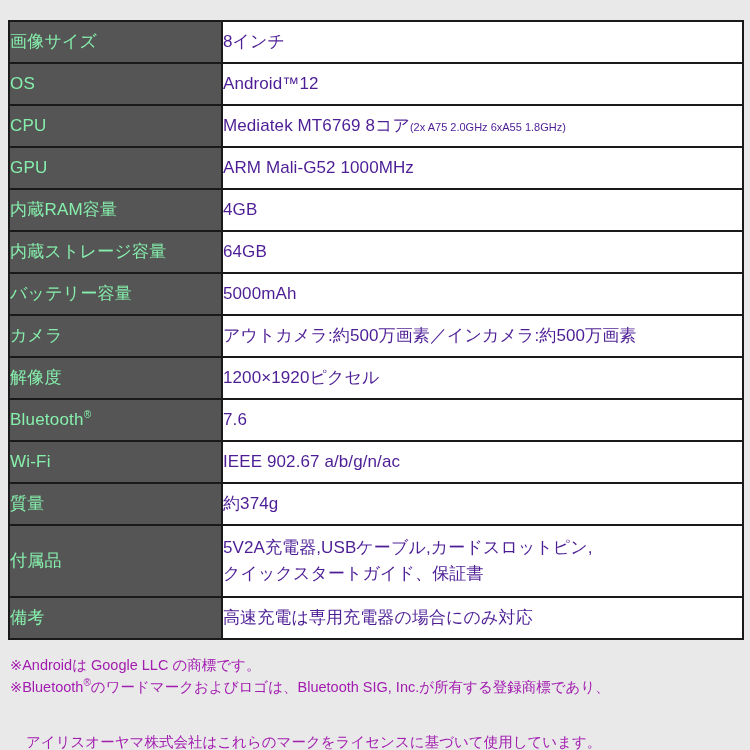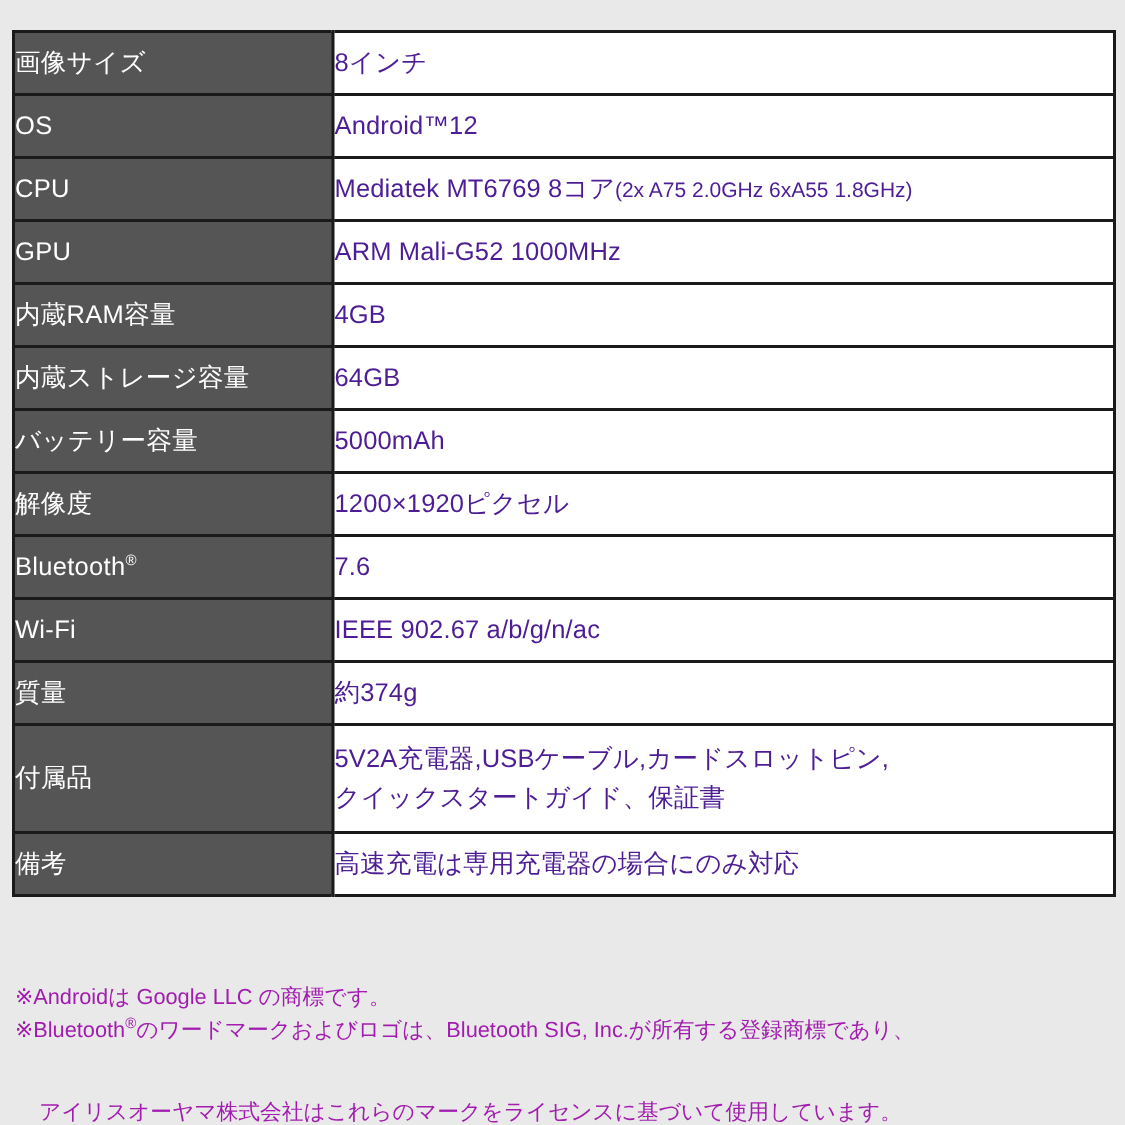--- a/index.html
+++ b/index.html
@@ -49,21 +49,21 @@
   .spec-table tr.spec-row:first-child > td {
     border-top: none;
   }
   .spec-table tr.spec-row:last-child > th,
   .spec-table tr.spec-row:last-child > td {
     border-bottom: none;
   }
 
   th.label-cell {
     background: #555555;
-    color: #ffffff;
+    color: #86efac;
     text-align: left;
     font-weight: normal;
     font-size: 17px;
     letter-spacing: 0.2px;
     padding: 0 0 0 16px;
     border-right: 2px solid #1a1a1a;
     height: 40px;
     line-height: 1.25;
   }
 
@@ -88,21 +88,21 @@
     line-height: 1.55;
   }
 
   .sup-reg {
     font-size: 10px;
     vertical-align: super;
     line-height: 0;
   }
 
   .small-paren {
-    font-size: 14px;
+    font-size: 11px;
     letter-spacing: 0;
   }
 
   .footnotes {
     position: absolute;
     left: 10px;
     top: 654px;
     width: 732px;
     color: #a21caf;
     font-size: 14.5px;
@@ -160,20 +160,24 @@
       <tr class="spec-row">
         <th class="label-cell">内蔵ストレージ容量</th>
         <td class="value-cell">64GB</td>
       </tr>
 
       <tr class="spec-row">
         <th class="label-cell">バッテリー容量</th>
         <td class="value-cell">5000mAh</td>
       </tr>
 
+      <tr class="spec-row">
+        <th class="label-cell">カメラ</th>
+        <td class="value-cell">アウトカメラ:約500万画素／インカメラ:約500万画素</td>
+      </tr>
 
       <tr class="spec-row">
         <th class="label-cell">解像度</th>
         <td class="value-cell">1200×1920ピクセル</td>
       </tr>
 
 
       <tr class="spec-row">
         <th class="label-cell"><span>Bluetooth</span><span class="sup-reg">®</span></th>
         <td class="value-cell">7.6</td>

